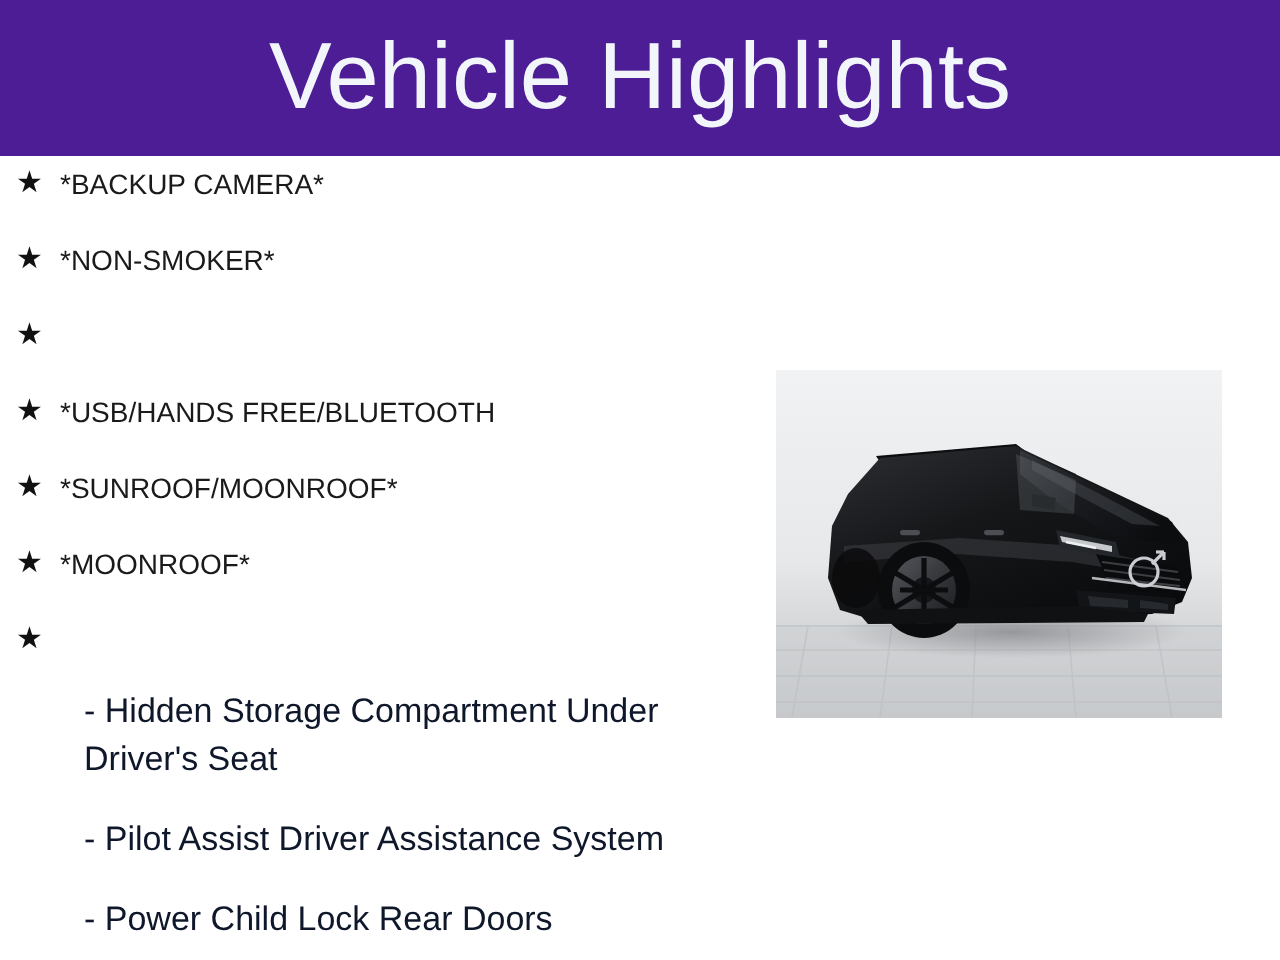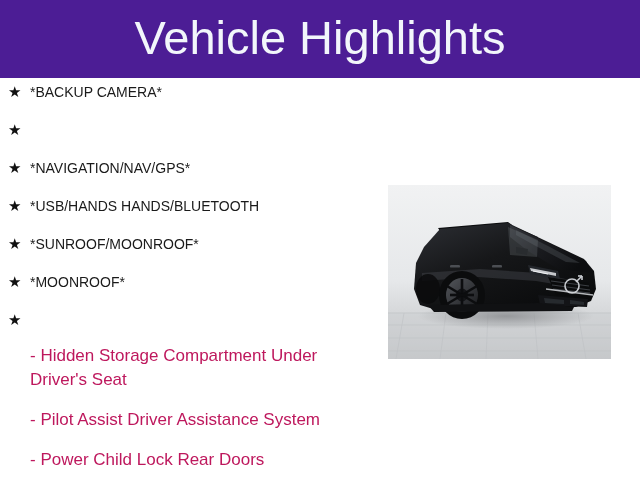--- a/index.html
+++ b/index.html
@@ -77,26 +77,26 @@
   }
 
   
   .sub-list {
     position: absolute;
     left: 0;
     top: 266px;
     width: 385px;
   }
   .sub-item {
-    padding-left: 30px;
+    padding-left: 42px;
     padding-right: 6px;
     margin-bottom: 16px;
     font-size: 17px;
     line-height: 24px;
-    color: #be185d;
+    color: #0f172a;
     box-sizing: border-box;
   }
 
   
   .photo-wrap {
     position: absolute;
     left: 388px;
     top: 107px;
     width: 223px;
     height: 174px;
@@ -120,30 +120,30 @@
 
   <div class="highlights">
 
     <div class="hl-item">
       <span class="hl-star">★</span>
       <span class="hl-label">*BACKUP CAMERA*</span>
     </div>
 
     <div class="hl-item">
       <span class="hl-star">★</span>
-    </div>
-
-    <div class="hl-item">
-      <span class="hl-star">★</span>
-      <span class="hl-label">*NAVIGATION/NAV/GPS*</span>
-    </div>
-
-    <div class="hl-item">
-      <span class="hl-star">★</span>
-      <span class="hl-label">*USB/HANDS HANDS/BLUETOOTH</span>
+      <span class="hl-label">*NON-SMOKER*</span>
+    </div>
+
+    <div class="hl-item">
+      <span class="hl-star">★</span>
+    </div>
+
+    <div class="hl-item">
+      <span class="hl-star">★</span>
+      <span class="hl-label">*USB/HANDS FREE/BLUETOOTH</span>
     </div>
 
     <div class="hl-item">
       <span class="hl-star">★</span>
       <span class="hl-label">*SUNROOF/MOONROOF*</span>
     </div>
 
     <div class="hl-item">
       <span class="hl-star">★</span>
       <span class="hl-label">*MOONROOF*</span>

